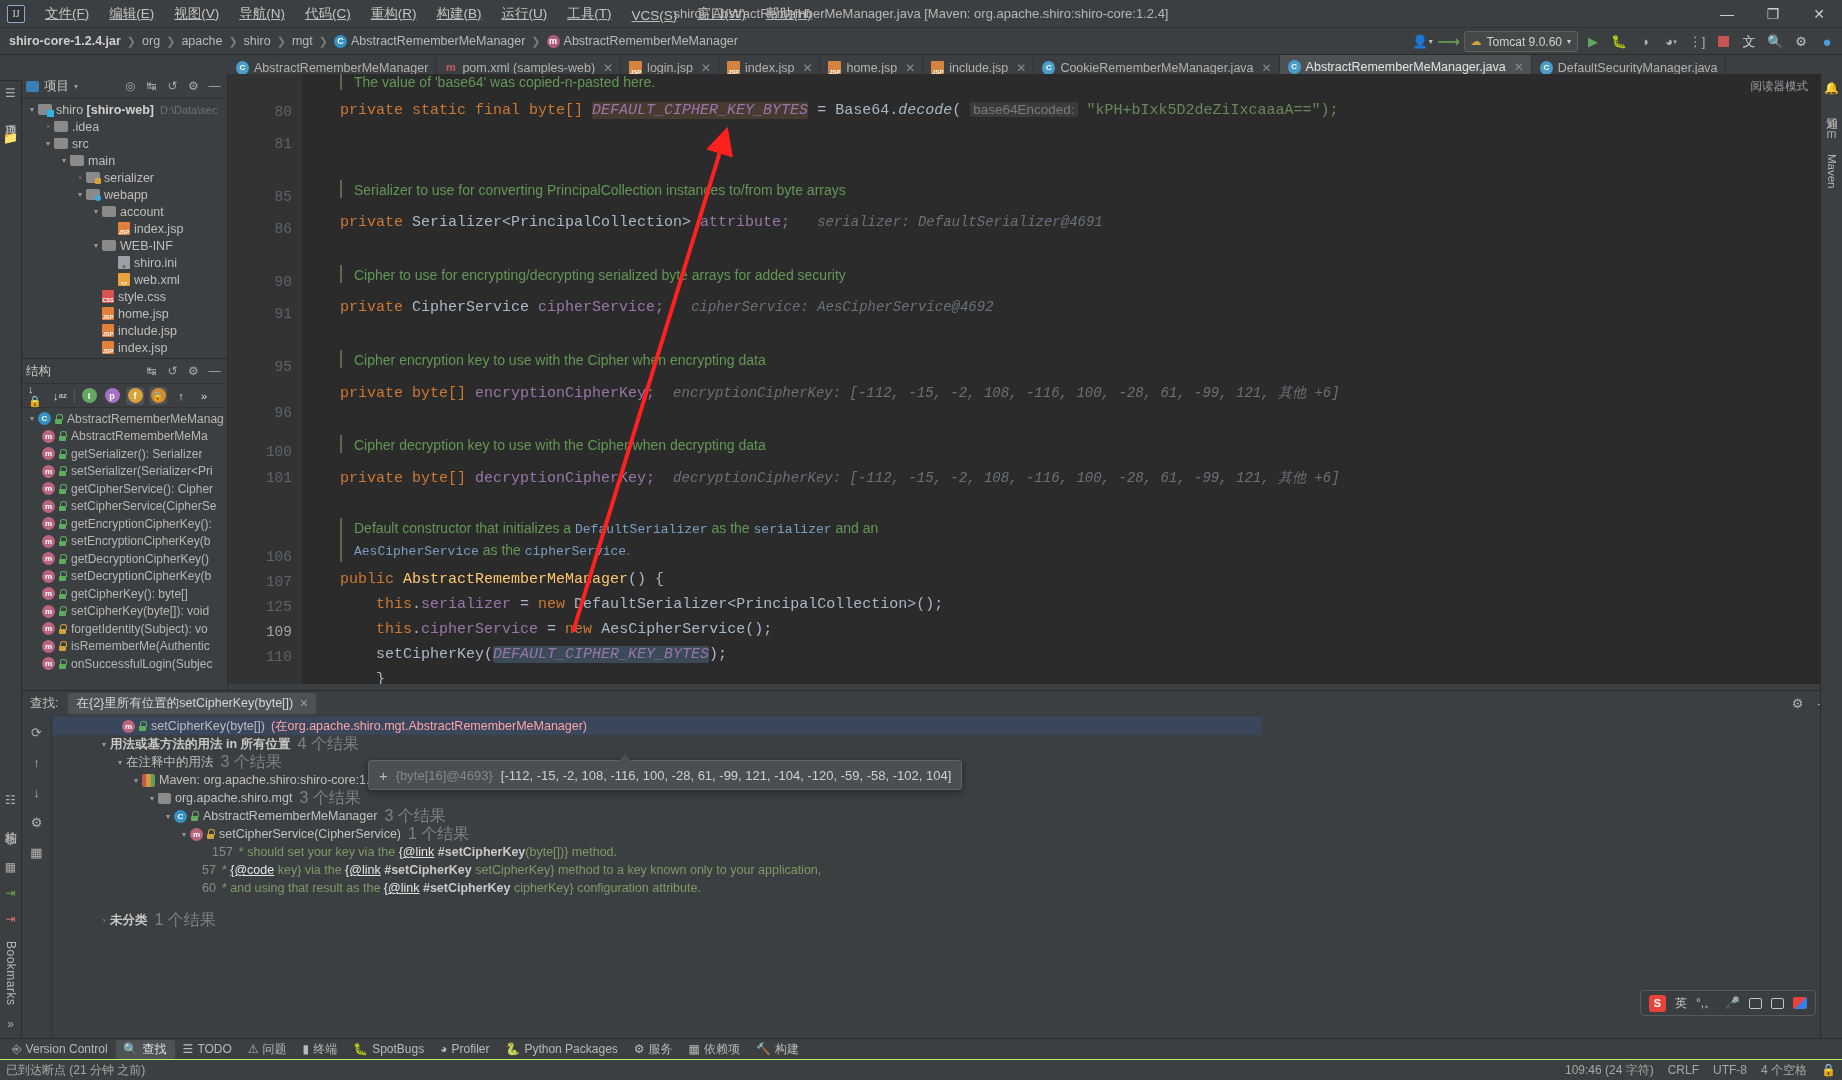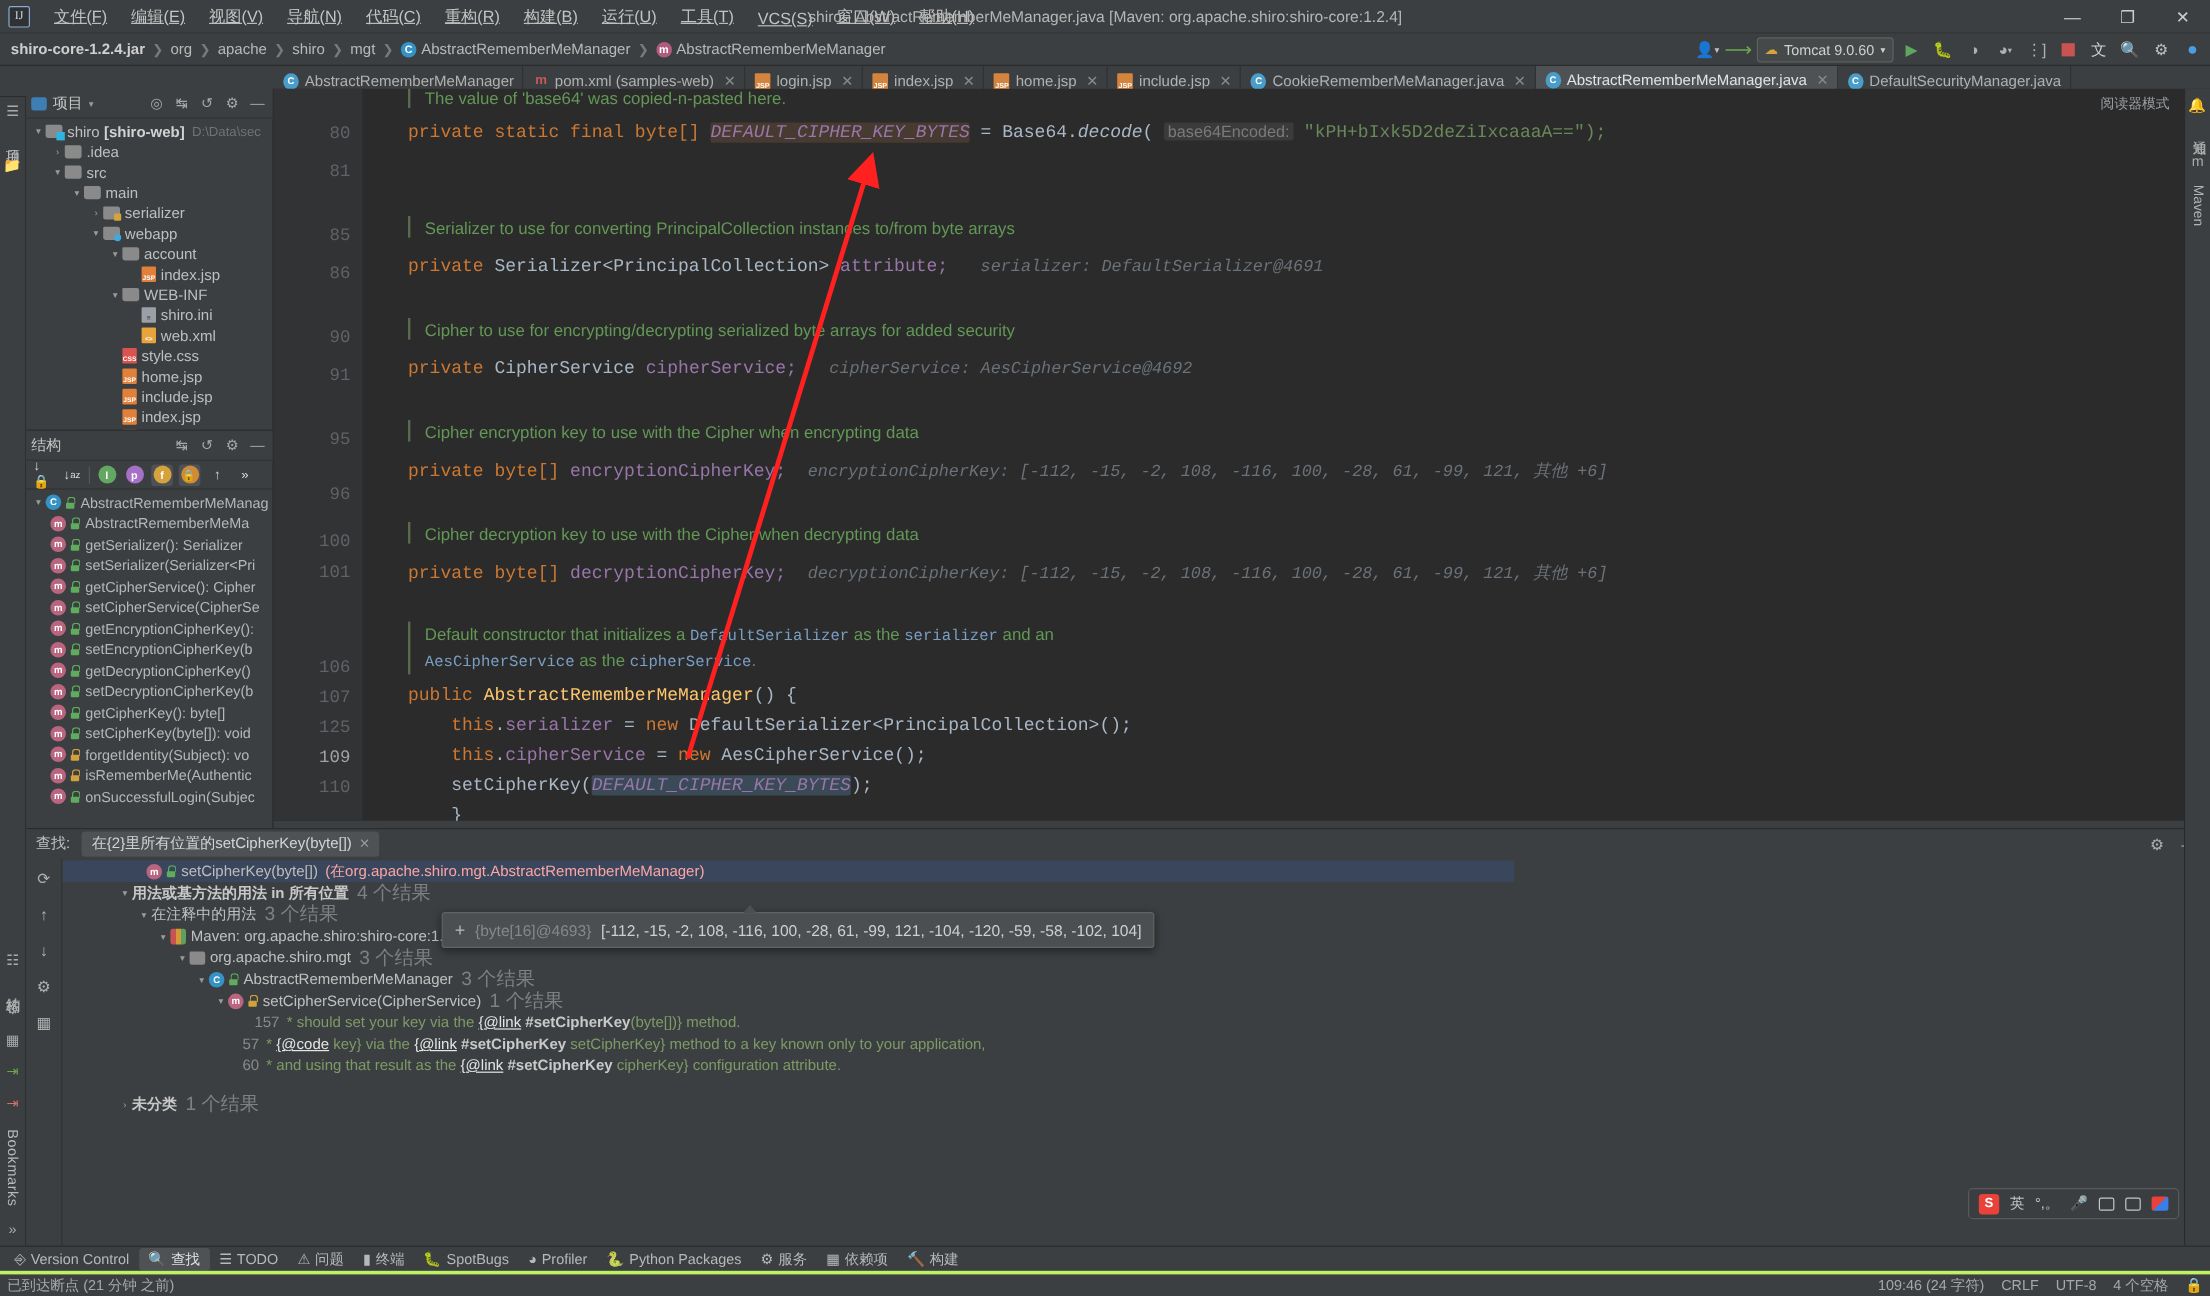--- a/index.html
+++ b/index.html
@@ -290,21 +290,21 @@
     display: flex; align-items: center; gap: 0; padding-left: 4px;
   }
   .tw-item {
     display: flex; align-items: center; gap: 4px; padding: 1px 8px;
     font-size: 12px; color: #b8b8b8; border-radius: 3px;
   }
   .tw-item.active { background: #4e5254; color: #e0e0e0; }
 
   .statusbar {
     position: absolute; left: 0; right: 0; bottom: 0; height: 21px;
-    background: #3c3f41; border-top: 3px solid #bef264;
+    background: #3c3f41; border-top: 1px solid #bef264;
     display: flex; align-items: center; padding: 0 6px; font-size: 12px; color: #a7a7a7;
   }
   .sb-right { margin-left: auto; display: flex; align-items: center; gap: 14px; }
 
   
   .rstripe {
     position: absolute; right: 0; top: 74px; width: 22px; bottom: 42px;
     background: #3c3f41; border-left: 1px solid #2b2b2b;
     display: flex; flex-direction: column; align-items: center; padding-top: 6px; gap: 12px;
   }

